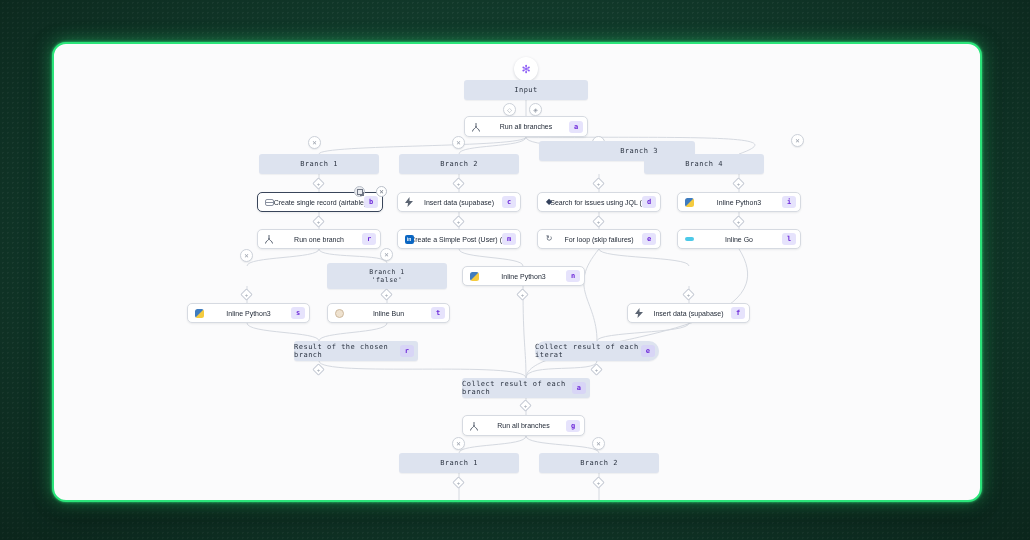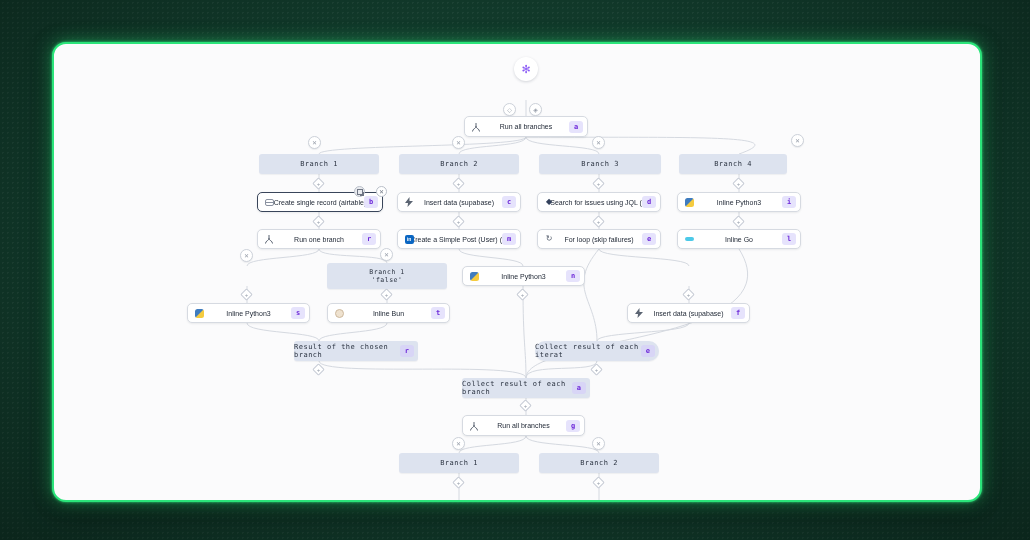--- a/index.html
+++ b/index.html
@@ -110,20 +110,23 @@
     <path d="M472,392 C472,403 405,399 405,409"></path>
     <path d="M472,392 C472,403 545,399 545,409"></path>
     <path d="M405,429 L405,456"></path>
     <path d="M545,429 L545,456"></path>
   </svg>
 
   <div class="trigger">
     <span>✻</span>
   </div>
 
+  <div class="hdr" style="left:410px;top:36px;width:124px;">
+    <span>Input</span>
+  </div>
   <div class="xc" style="left:449px;top:59px;">
     <span>◇</span>
       </div>
   <div class="xc" style="left:475px;top:59px;">
     <span>◈</span>
       </div>
 
   <div class="act" style="left:410px;top:72px;width:124px;height:21px;">
     <svg class="nicon" width="10" height="10" viewBox="0 0 10 10">
       <path d="M5 1v3M5 4C5 7 1.5 6.5 1.5 9.5M5 4c0 3 3.5 2.5 3.5 5.5" stroke="#5b6472" stroke-width="1" fill="none"></path>
@@ -136,24 +139,24 @@
   <div class="xc" style="left:398px;top:92px;">✕</div>
   <div class="xc" style="left:538px;top:92px;">✕</div>
   <div class="xc" style="left:737px;top:90px;">✕</div>
 
   <div class="hdr" style="left:205px;top:110px;width:120px;">
     <span>Branch 1</span>
       </div>
   <div class="hdr" style="left:345px;top:110px;width:120px;">
     <span>Branch 2</span>
       </div>
-  <div class="hdr" style="left:485px;top:110px;width:122px;">
+  <div class="hdr" style="left:485px;top:97px;width:112px;padding-left:44px;">
     <span>Branch 3</span>
       </div>
-  <div class="hdr" style="left:625px;top:110px;width:108px;">
+  <div class="hdr" style="left:590px;top:110px;width:120px;">
     <span>Branch 4</span>
       </div>
 
   <div class="dmd" style="left:260px;top:135px;"></div>
   <div class="dmd" style="left:400px;top:135px;"></div>
   <div class="dmd" style="left:540px;top:135px;"></div>
   <div class="dmd" style="left:680px;top:135px;"></div>
 
   <div class="act sel" style="left:203px;top:148px;width:126px;">
     <span class="nicon">

